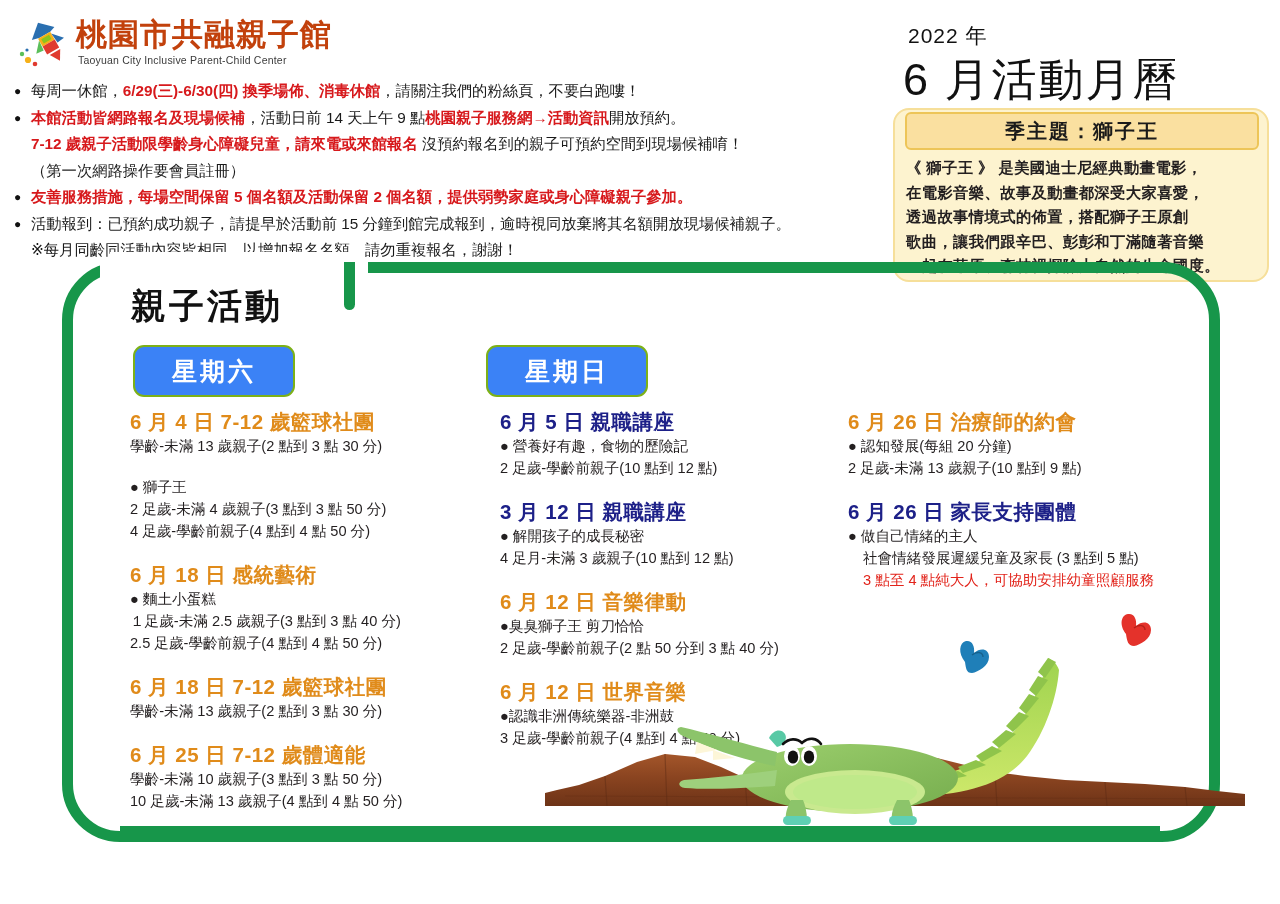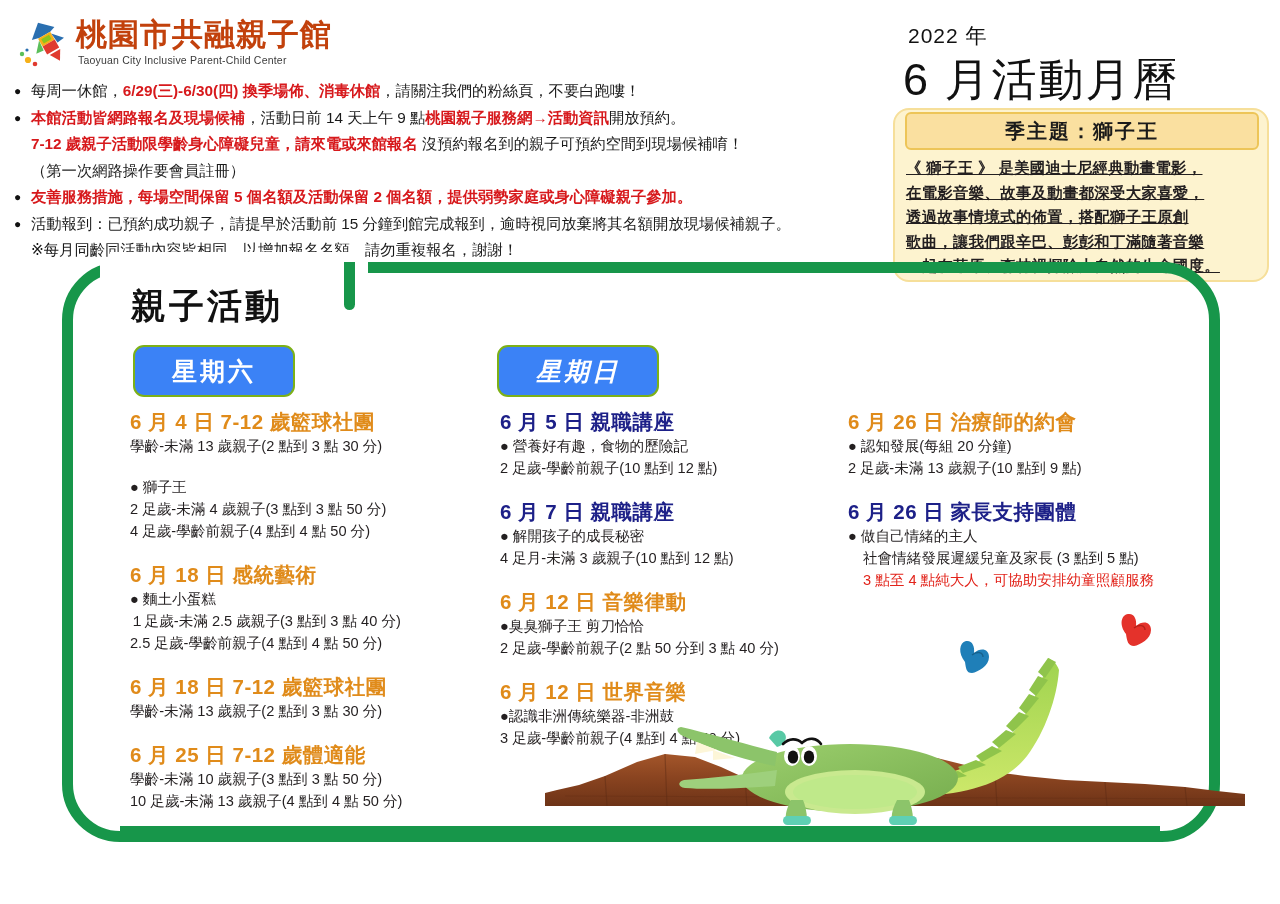--- a/index.html
+++ b/index.html
@@ -32,41 +32,41 @@
   #month-title{position:absolute;left:903px;top:50px;font-size:45px;color:#111;
     letter-spacing:2px;font-weight:normal;}
   #theme-wrap{position:absolute;left:893px;top:108px;width:372px;height:170px;
     background:#fdf3cf;border-radius:16px;border:2px solid #f6df9a;}
   #theme-badge{position:absolute;left:905px;top:112px;width:350px;height:34px;
     background:#fae0a0;border:2px solid #edc558;border-radius:6px;
     display:flex;align-items:center;justify-content:center;
     font-size:20px;font-weight:bold;color:#1a1a1a;letter-spacing:2px;}
   #theme-text{position:absolute;left:906px;top:156px;width:352px;font-size:15.3px;
     line-height:24.5px;font-weight:bold;color:#231f20;letter-spacing:.4px;}
-  #theme-text div{white-space:nowrap;text-decoration:underline;}
+  #theme-text div{white-space:nowrap;}
 
   
   #frame{position:absolute;left:62px;top:262px;width:1158px;height:580px;
     border:11px solid #17964a;border-radius:58px;box-sizing:border-box;background:transparent;}
   #frame-notch{position:absolute;left:110px;top:252px;width:250px;height:34px;background:#fff;}
   #frame-notch2{position:absolute;left:100px;top:262px;width:268px;height:54px;background:#fff;
     border-radius:0 0 16px 16px;}
   #notch-edge{position:absolute;left:344px;top:262px;width:11px;height:48px;background:#17964a;
     border-radius:0 0 6px 6px;}
   #frame-bottom-thick{position:absolute;left:120px;top:826px;width:1040px;height:16px;
     background:#17964a;}
 
   #section-title{position:absolute;left:131px;top:283px;font-size:35px;font-weight:bold;
     color:#111;letter-spacing:3px;}
 
   .day-chip{position:absolute;height:48px;border-radius:11px;background:#3b82f6;
     border:2px solid #7db117;display:flex;align-items:center;justify-content:center;
     color:#ffffff;font-size:25px;font-weight:bold;letter-spacing:3px;}
   #chip-sat{left:133px;top:345px;width:158px;}
-  #chip-sun{left:497px;top:345px;width:158px;font-style:italic;}
+  #chip-sun{left:486px;top:345px;width:158px;}
 
   
   .col{position:absolute;top:408px;}
   #col1{left:130px;width:350px;}
   #col2{left:500px;width:350px;}
   #col3{left:848px;width:360px;}
 
   .event{margin-bottom:19px;}
   .ev-title{font-size:20.5px;font-weight:bold;letter-spacing:.5px;line-height:27px;
     white-space:nowrap;}
@@ -175,21 +175,21 @@
       <div class="ev-line">10 足歲-未滿 13 歲親子(4 點到 4 點 50 分)</div>
     </div>
   </div>
 <div class="col" id="col2">
     <div class="event">
       <div class="ev-title t-navy">6 月 5 日 親職講座</div>
       <div class="ev-line">● 營養好有趣，食物的歷險記</div>
       <div class="ev-line">2 足歲-學齡前親子(10 點到 12 點)</div>
     </div>
     <div class="event">
-      <div class="ev-title t-navy">6 月 7 日 親職講座</div>
+      <div class="ev-title t-navy">3 月 12 日 親職講座</div>
       <div class="ev-line">● 解開孩子的成長秘密</div>
       <div class="ev-line">4 足月-未滿 3 歲親子(10 點到 12 點)</div>
     </div>
     <div class="event">
       <div class="ev-title t-orange">6 月 12 日 音樂律動</div>
       <div class="ev-line">●臭臭獅子王 剪刀恰恰</div>
       <div class="ev-line">2 足歲-學齡前親子(2 點 50 分到 3 點 40 分)</div>
     </div>
     <div class="event">
       <div class="ev-title t-orange">6 月 12 日 世界音樂</div>

